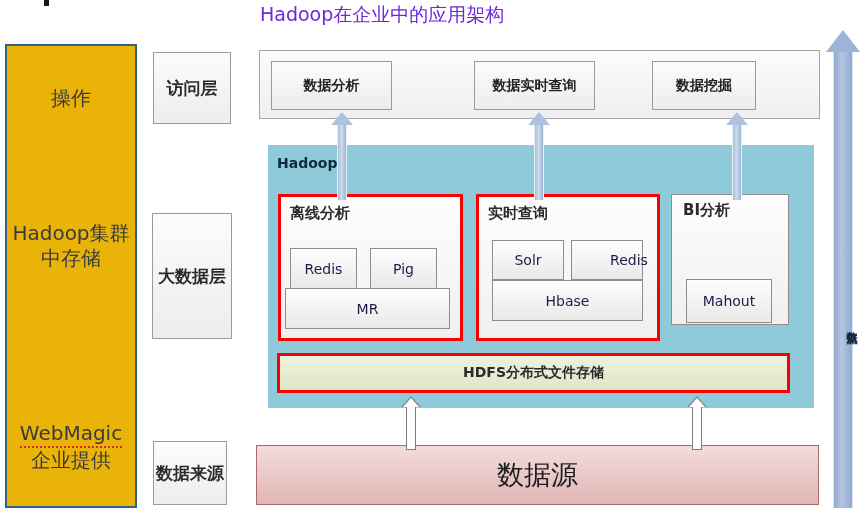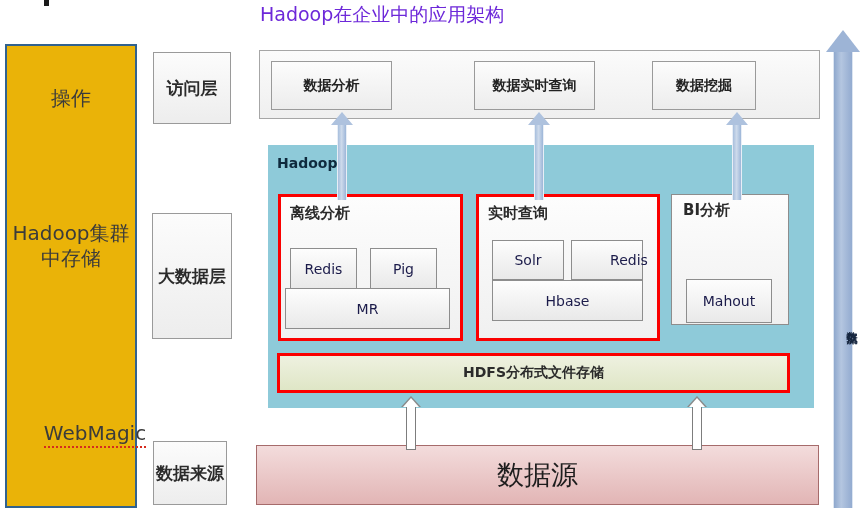--- a/index.html
+++ b/index.html
@@ -47,21 +47,21 @@
   .left-col-cell {
     position: absolute;
     left: 0; width: 100%;
     text-align: center;
     font-size: 20px;
     color: #3b3b3b;
     line-height: 25px;
   }
   .lc1 { top: 40px; }
   .lc2 { top: 175px; }
-  .lc3 { top: 375px; padding-left: 24px; }
+  .lc3 { top: 375px; }
   .spellcheck {
     display: inline-block;
     border-bottom: 2px dotted #d52b1e;
     padding-bottom: 0px;
   }
 
   
   .layer-box {
     position: absolute;
     background: linear-gradient(to bottom, #fcfcfc 0%, #ededed 100%);
@@ -300,20 +300,21 @@
 
 <div class="stray-dot"></div>
 
 <div class="title">Hadoop在企业中的应用架构</div>
 
 <div class="left-col">
   <div class="left-col-cell lc1">操作</div>
   <div class="left-col-cell lc2">Hadoop集群中存储</div>
   <div class="left-col-cell lc3">
     <span class="spellcheck">WebMagic</span><br>
+    <span>企业提供</span>
   </div>
 </div>
 
 <div class="layer-box layer-access">访问层</div>
 <div class="layer-box layer-bigdata">大数据层</div>
 <div class="layer-box layer-source">数据来源</div>
 
 <div class="top-container">
   <div class="top-box tb1">数据分析</div>
   <div class="top-box tb2">数据实时查询</div>

